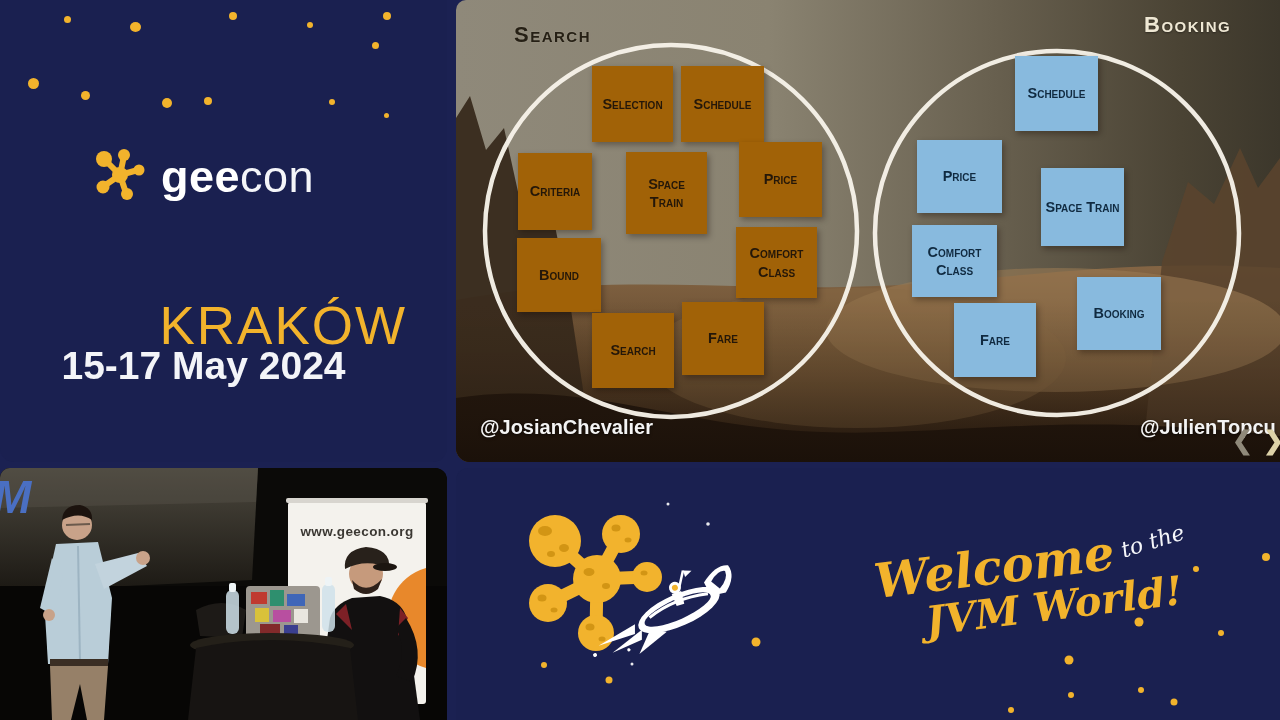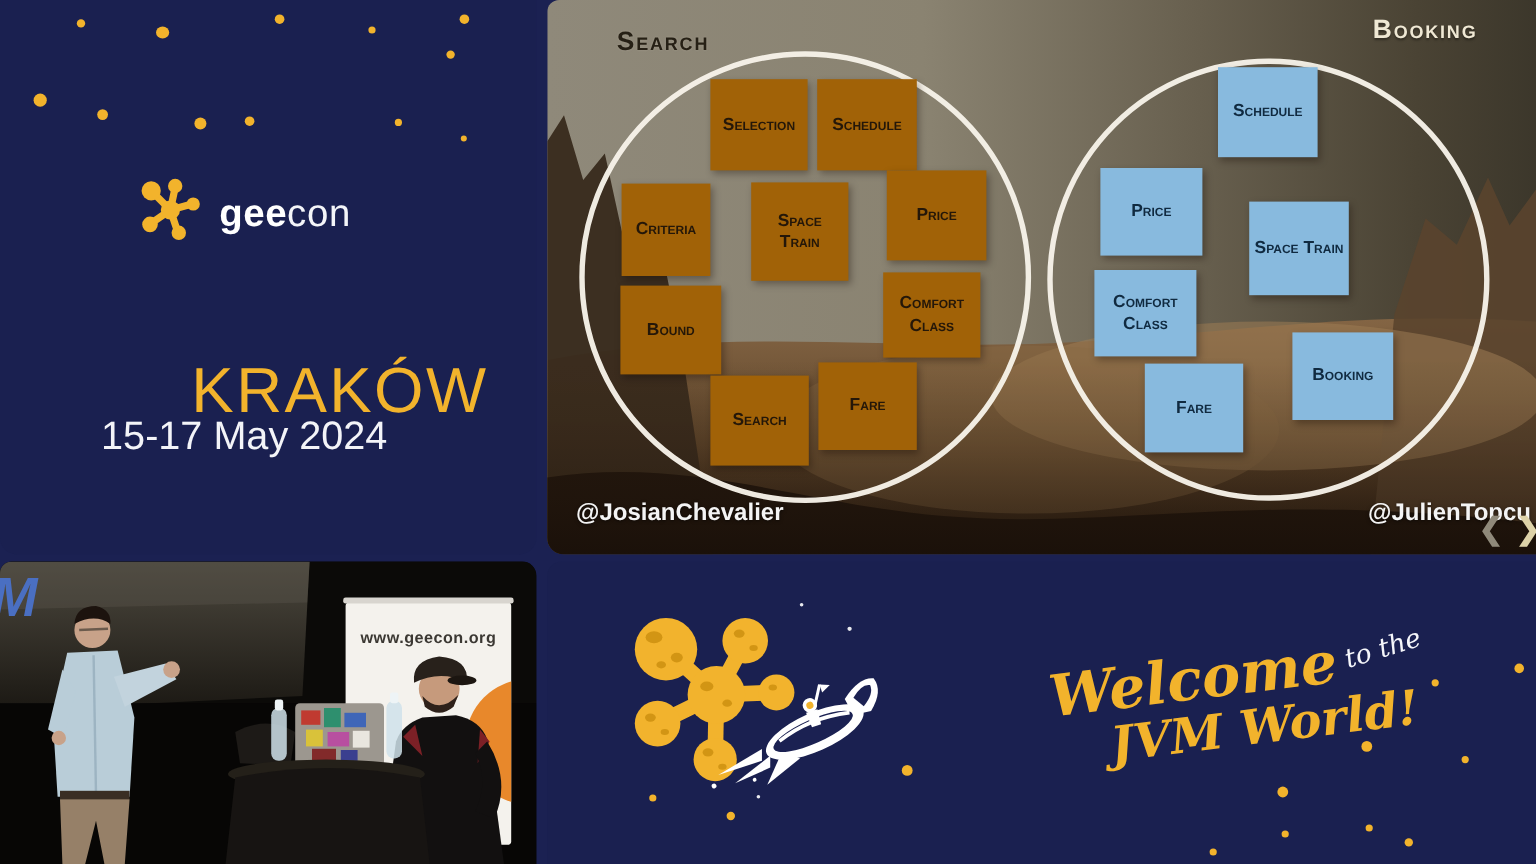--- a/index.html
+++ b/index.html
@@ -7,27 +7,27 @@
   .screen {
     position:relative; width:1280px; height:720px; overflow:hidden;
     background:#1b2152;
     font-family:"Liberation Sans", sans-serif;
   }
   .dot { position:absolute; background:#f2b32c; border-radius:50%; }
 
   
   .intro { position:absolute; left:0; top:0; width:447px; height:462px; background:#1a2050; border-radius:0 0 14px 14px; }
   .brand-row { position:absolute; left:0; right:40px; top:148px; display:flex; justify-content:center; align-items:center; gap:14px; }
-  .brand-text { font-size:32px; color:#ffffff; letter-spacing:0.5px; }
+  .brand-text { font-size:45px; color:#ffffff; letter-spacing:0.5px; }
   .brand-text .b { font-weight:800; }
   .brand-text .l { font-weight:300; color:#f4f5f9; }
   .city { position:absolute; left:0; right:40px; top:295px; text-align:right;
           font-size:53px; color:#f2b32c; font-weight:400; letter-spacing:2px; }
   .dates { position:absolute; left:0; right:40px; top:344px; text-align:center;
-           font-size:33px; color:#f3f4f8; font-weight:400; }
+           font-size:39px; color:#f3f4f8; font-weight:700; }
 
   
   .slide { position:absolute; left:456px; top:0; width:824px; height:462px;
            border-radius:10px 0 0 14px; overflow:hidden; }
   .slide svg.bg { position:absolute; left:0; top:0; }
   .circle-layer { position:absolute; left:0; top:0; }
   .slide-label { position:absolute; font-weight:700; font-variant:small-caps;
                  font-size:22px; letter-spacing:1.5px; }
   .slide-label.search { left:58px; top:22px; color:#262015; text-shadow:0 0 2px rgba(230,225,210,.25); }
   .slide-label.booking { left:688px; top:12px; color:#efe8d4; text-shadow:0 1px 2px rgba(0,0,0,.4); }

